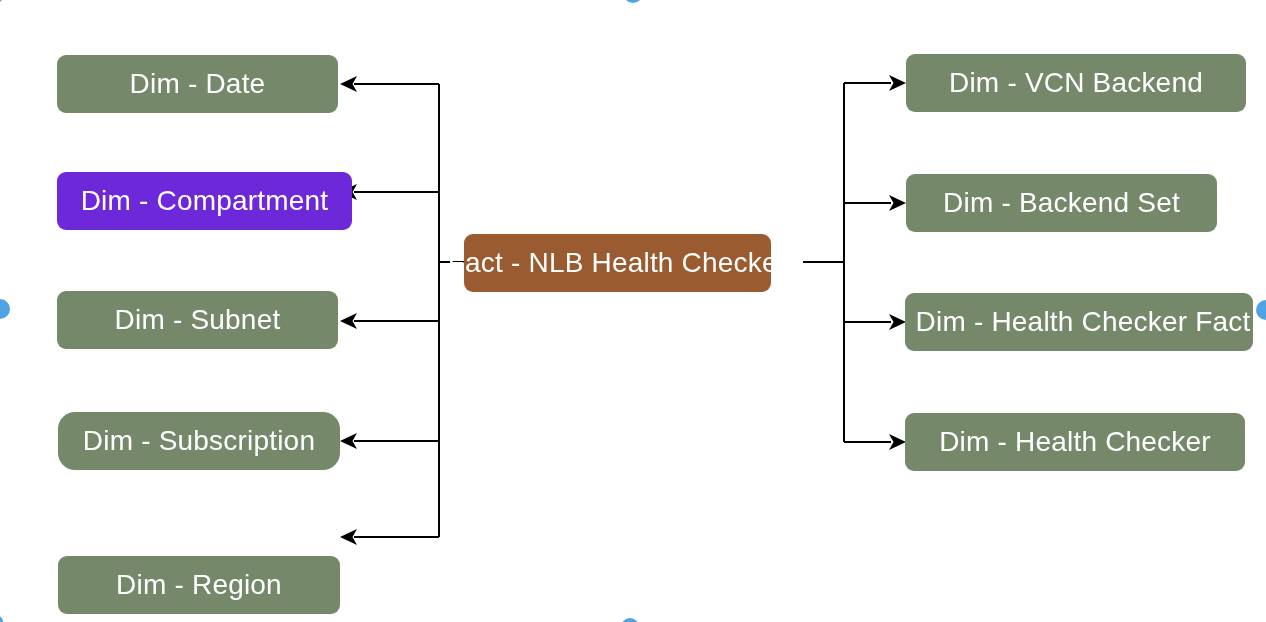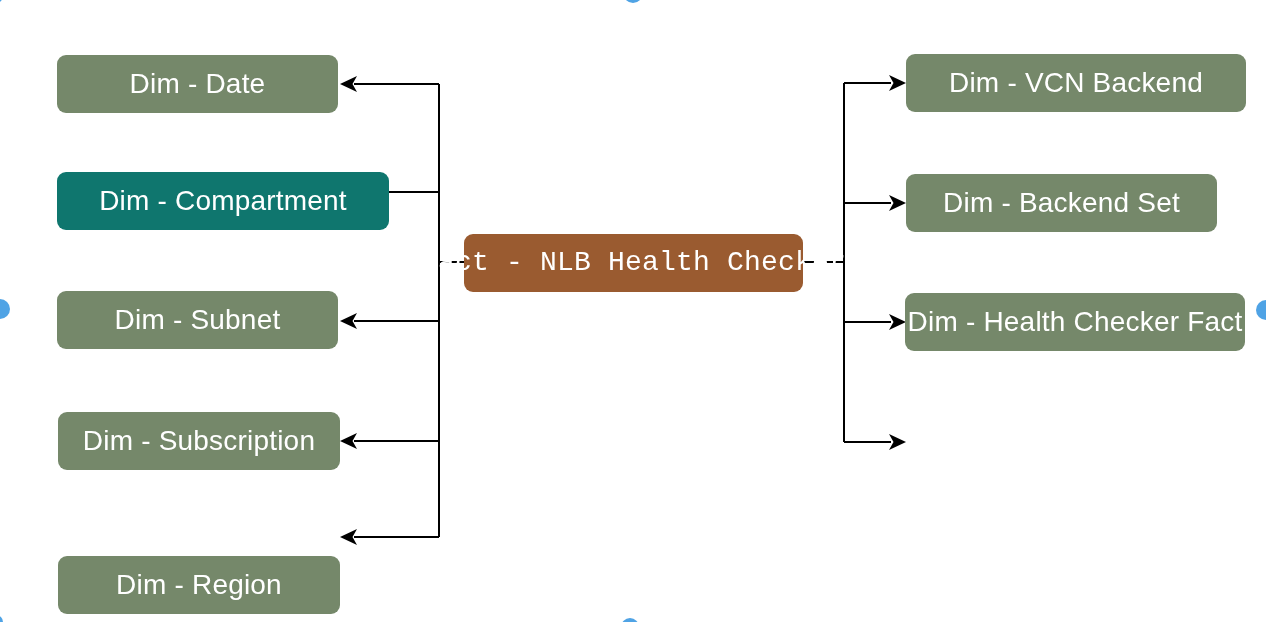--- a/index.html
+++ b/index.html
@@ -60,36 +60,37 @@
       <path d="M340 537 L357 529 L352.5 537 L357 545 Z"></path>
       <path d="M906 83 L889 75 L893.5 83 L889 91 Z"></path>
       <path d="M906 203 L889 195 L893.5 203 L889 211 Z"></path>
       <path d="M906 322 L889 314 L893.5 322 L889 330 Z"></path>
       <path d="M906 442 L889 434 L893.5 442 L889 450 Z"></path>
     </g>
   </svg>
 
   <div class="node" style="left: 57px; top: 55px; width: 281px; background-color: rgb(117, 136, 106);">Dim - Date</div>
 
-  <div class="node" style="left: 57px; top: 172px; width: 332px; background-color: #0f766e;">Dim - Compartment</div>
+  <div class="node" style="left: 57px; top: 172px; width: 295px; background-color: #6d28d9;">Dim - Compartment</div>
 
   <div class="node" style="left: 57px; top: 291px; width: 281px; background-color: rgb(117, 136, 106);">Dim - Subnet</div>
 
-  <div class="node" style="left: 58px; top: 412px; width: 282px; background-color: rgb(117, 136, 106);">Dim - Subscription</div>
+  <div class="node" style="left: 58px; top: 412px; width: 282px; background-color: rgb(117, 136, 106); border-radius: 17px;">Dim - Subscription</div>
 
   <div class="node" style="left: 58px; top: 512px; width: 282px; background-color: rgb(117, 136, 106); margin-top: 44px;">Dim - Region</div>
 
-  <div class="node" style="left: 464px; top: 234px; width: 339px; background-color: rgb(154, 91, 48); font-family: Liberation Mono, monospace;">Fact - NLB Health Checker</div>
+  <div class="node" style="left: 464px; top: 234px; width: 307px; background-color: rgb(154, 91, 48);">Fact - NLB Health Checker</div>
 
   <div class="node" style="left: 906px; top: 54px; width: 340px; background-color: rgb(117, 136, 106);">Dim - VCN Backend</div>
 
   <div class="node" style="left: 906px; top: 174px; width: 311px; background-color: rgb(117, 136, 106);">Dim - Backend Set</div>
 
-  <div class="node" style="left: 905px; top: 293px; width: 340px; background-color: rgb(117, 136, 106);">Dim - Health Checker Fact</div>
+  <div class="node" style="left: 905px; top: 293px; width: 340px; background-color: rgb(117, 136, 106); padding-left: 8px;">Dim - Health Checker Fact</div>
 
+  <div class="node" style="left: 905px; top: 413px; width: 340px; background-color: rgb(117, 136, 106);">Dim - Health Checker</div>
 
   <div class="handle" style="left: -10px; top: 299px; width: 20px; height: 20px; background-color: rgb(79, 163, 229);"></div>
 
   <div class="handle" style="left: 1256px; top: 300px; width: 20px; height: 20px; background-color: rgb(79, 163, 229);"></div>
 
   <div class="handle" style="left: 623px; top: -17px; width: 20px; height: 20px; background-color: rgb(79, 163, 229);"></div>
 
   <div class="handle" style="left: 621px; top: 618px; width: 18px; height: 18px; background-color: rgb(79, 163, 229);"></div>
 
   <div class="handle" style="left: -11px; top: -11px; width: 14px; height: 14px; background-color: rgb(79, 163, 229);"></div>

